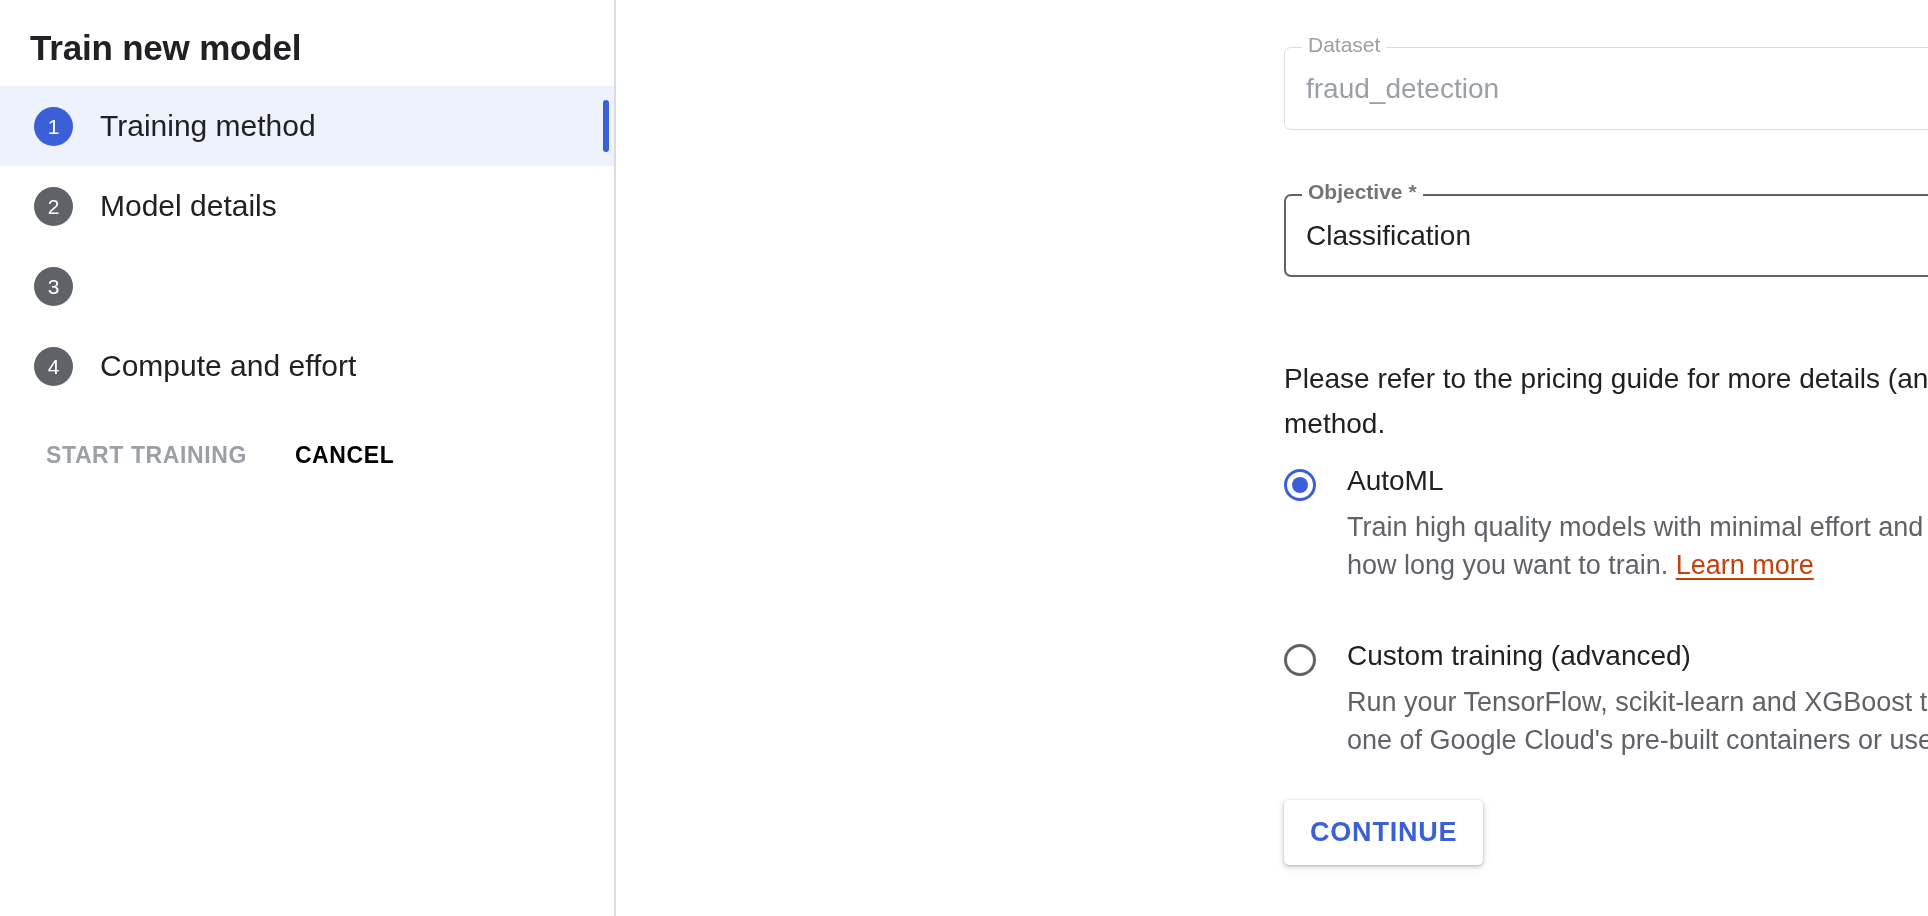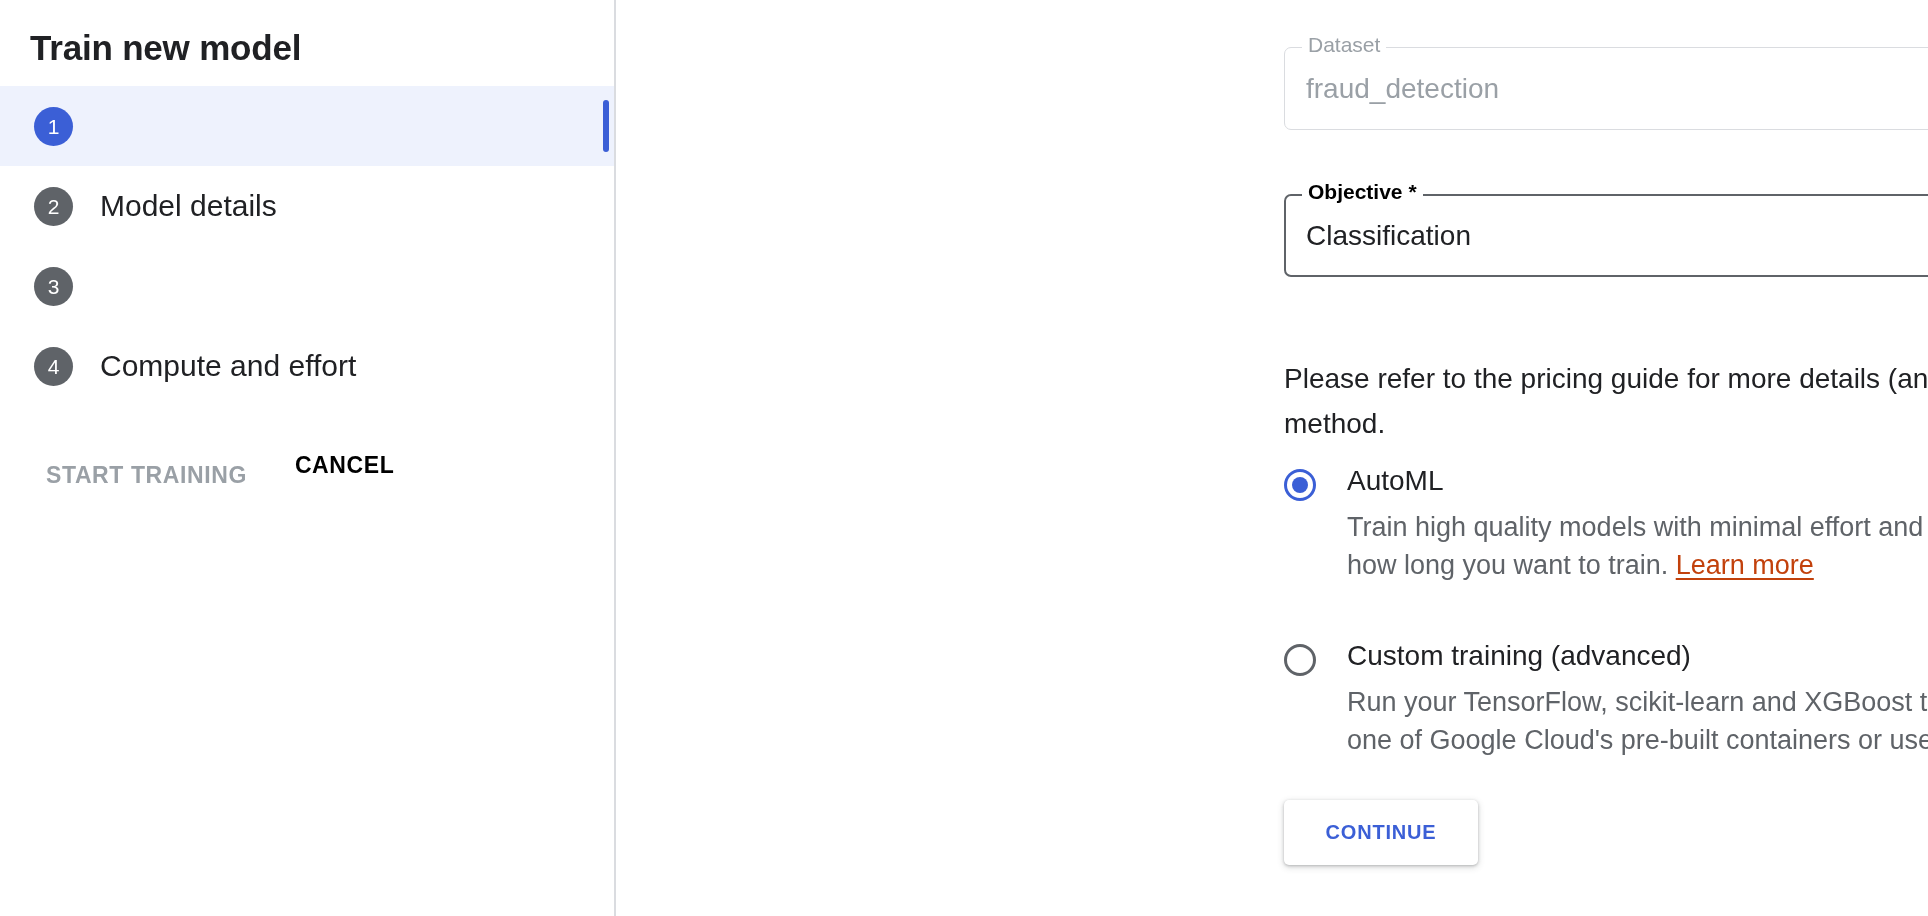--- a/index.html
+++ b/index.html
@@ -124,21 +124,20 @@
     font-family: inherit;
     font-size: 23px;
     line-height: 28px;
     font-weight: 700;
     letter-spacing: 0.6px;
     cursor: pointer;
   }
   .text-button.disabled {
     color: #9aa0a6;
     cursor: default;
-    margin-top: 20px;
   }
   .text-button.dark {
     color: #000000;
     margin-left: 48px;
   }
 
   
   .main {
     position: relative;
     flex: 1 1 auto;
@@ -170,21 +169,21 @@
     top: -15px;
     left: 18px;
     padding: 0 6px;
     background: #fff;
     font-size: 21px;
     line-height: 26px;
     color: #9aa0a6;
     white-space: nowrap;
   }
   .form-field.enabled .field-legend {
-    color: #000000;
+    color: #737373;
     font-weight: 700;
   }
   .field-value {
     position: absolute;
     left: 22px;
     top: 50%;
     transform: translateY(-50%);
     font-size: 28px;
     line-height: 34px;
     color: #9aa0a6;
@@ -291,41 +290,42 @@
     left: 668px;
     top: 800px;
     min-width: 194px;
     height: 65px;
     padding: 0 26px;
     border: none;
     border-radius: 5px;
     background: #ffffff;
     color: #3b5fd6;
     font-family: inherit;
-    font-size: 20px;
+    font-size: 27px;
     font-weight: 700;
     letter-spacing: 0.8px;
     cursor: pointer;
     box-shadow: 0 1px 3px rgba(60,64,67,0.30), 0 2px 6px 1px rgba(60,64,67,0.15);
   }
 </style>
 </head>
 <body>
 
 <div id="app">
 
   <aside class="sidebar">
 
     <h1 class="page-title">Train new model</h1>
 
     <nav class="stepper">
 
       <div class="step active">
         <span class="step-indicator"></span>
         <span class="step-badge">1</span>
+        <span class="step-label">Training method</span>
       </div>
 
       <div class="step">
 
         <span class="step-badge">2</span>
         <span class="step-label">Model details</span>
       </div>
 
       <div class="step">
 

